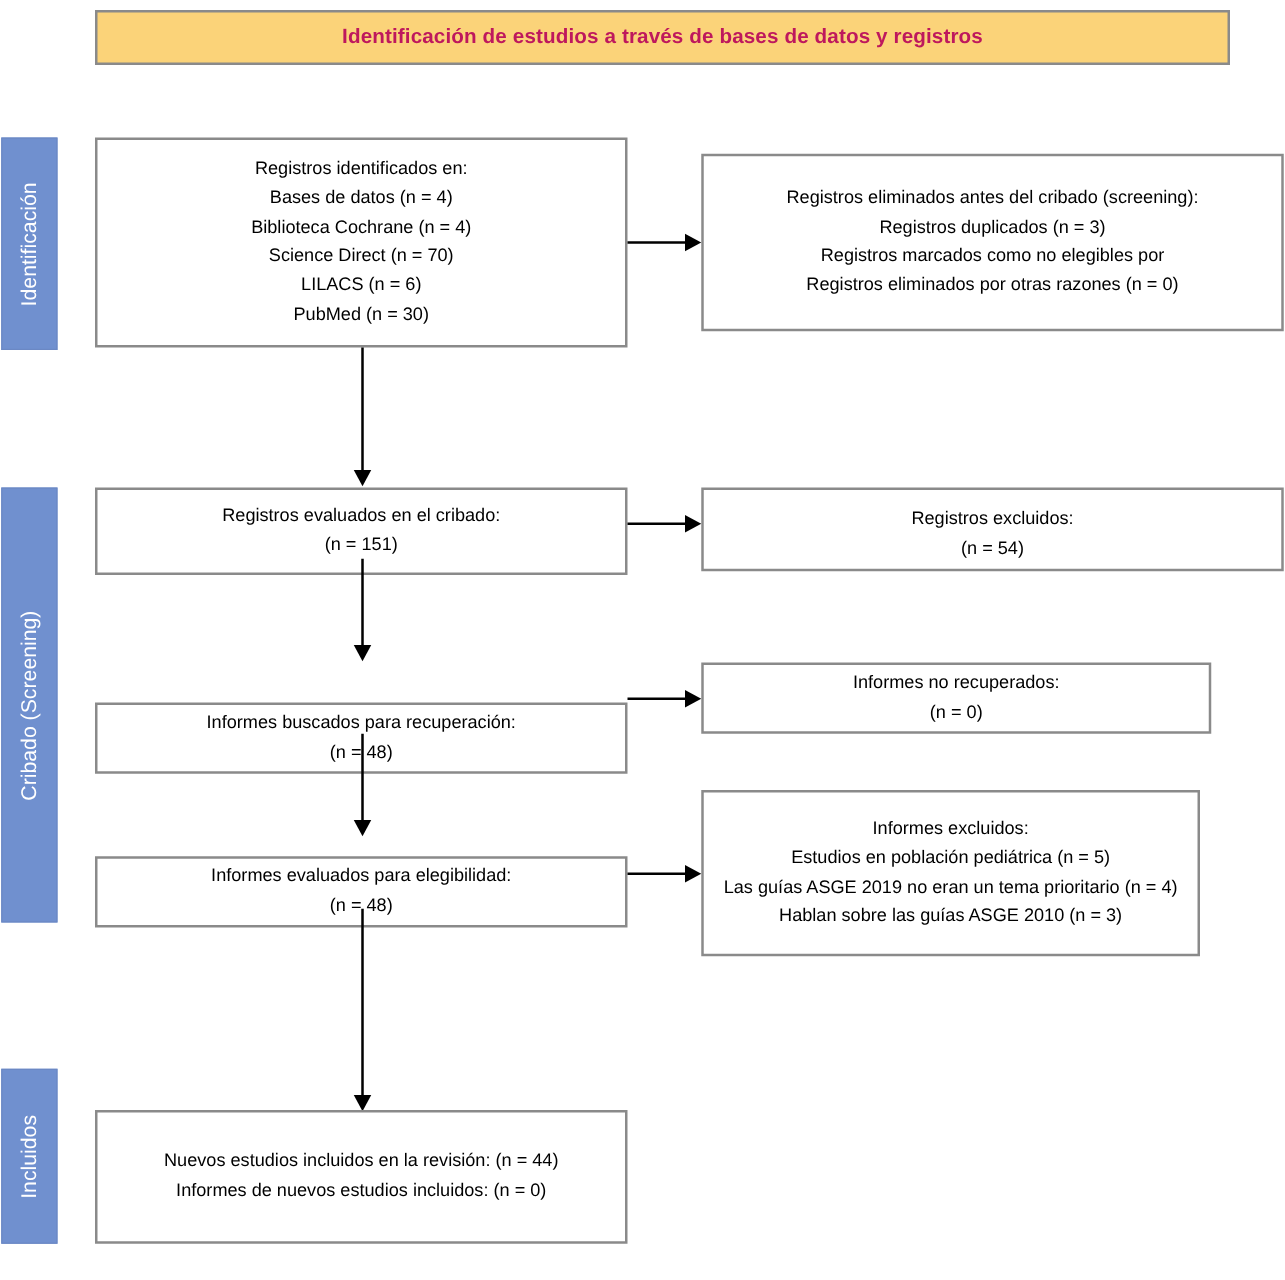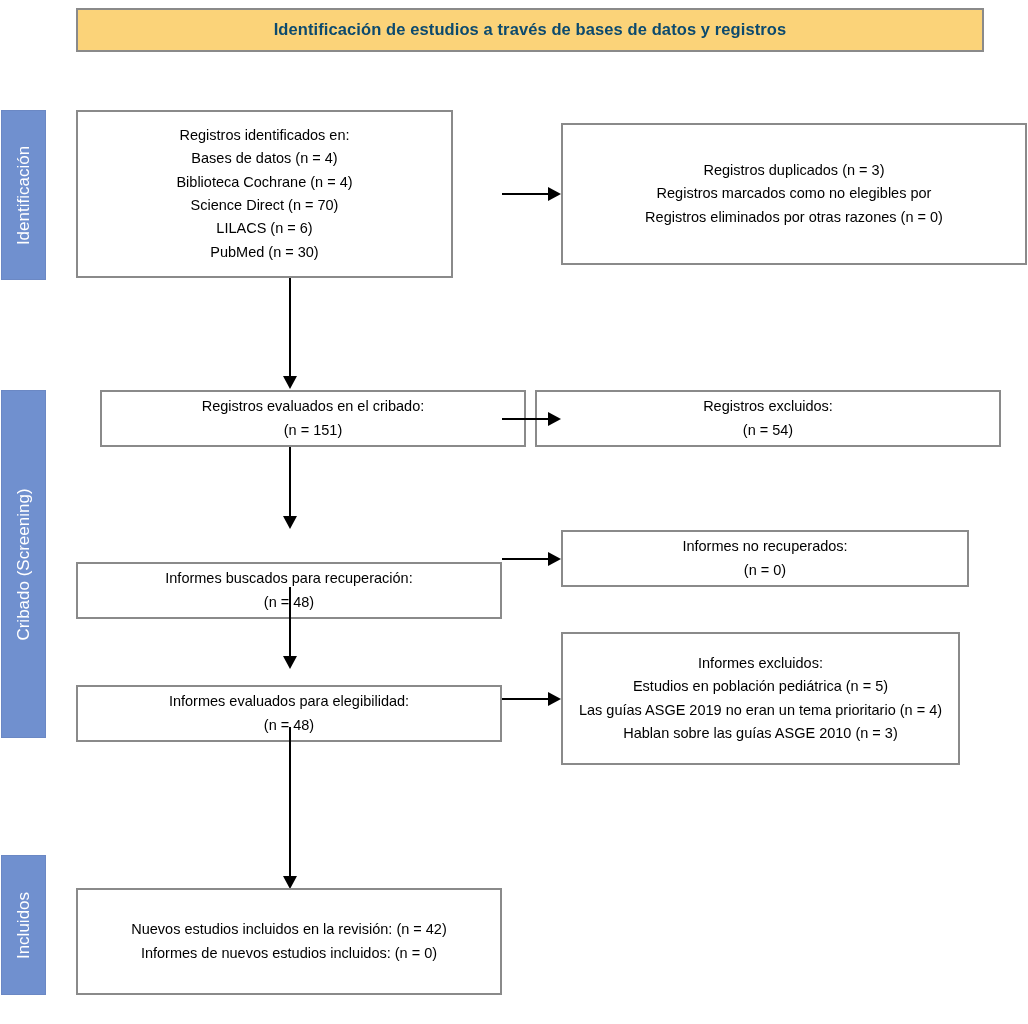--- a/index.html
+++ b/index.html
@@ -30,21 +30,21 @@
     background: #fbd379;
     border: 2px solid #8a8a8a;
     box-sizing: border-box;
     display: flex;
     align-items: center;
     justify-content: center;
   }
   .title-banner .title-text {
     font-size: 16.5px;
     font-weight: bold;
-    color: #0c4a6e;
+    color: #be185d;
     text-align: center;
     line-height: 1.2;
     letter-spacing: 0.1px;
   }
 
   
   .stage-bar {
     position: absolute;
     left: 1px;
     width: 45px;
@@ -124,47 +124,48 @@
   <div class="stage-bar" style="top:110px; height:170px;">
     <span class="stage-label">Identificación</span>
   </div>
   <div class="stage-bar" style="top:390px; height:348px;">
     <span class="stage-label">Cribado (Screening)</span>
   </div>
   <div class="stage-bar" style="top:855px; height:140px;">
     <span class="stage-label">Incluidos</span>
   </div>
 
-  <div class="flow-box" style="left:76px; top:110px; width:377px; height:168px;">
+  <div class="flow-box" style="left:76px; top:110px; width:426px; height:168px;">
     <div class="line">Registros identificados en:</div>
     <div class="line">Bases de datos (n = 4)</div>
     <div class="line">Biblioteca Cochrane (n = 4)</div>
     <div class="line">Science Direct (n = 70)</div>
     <div class="line">LILACS (n = 6)</div>
     <div class="line">PubMed (n = 30)</div>
   </div>
 
   <div class="flow-box" style="left:561px; top:123px; width:466px; height:142px;">
+    <div class="line">Registros eliminados antes del cribado (screening):</div>
     <div class="line">Registros duplicados (n = 3)</div>
     <div class="line">Registros marcados como no elegibles por</div>
     <div class="line">Registros eliminados por otras razones (n = 0)</div>
   </div>
 
   <div class="conn-h" style="left:502px; top:193px; width:46px;"></div>
   <div class="arrow-right" style="left:548px; top:187px;"></div>
 
   <div class="conn-v" style="left:289px; top:278px; height:100px;"></div>
   <div class="arrow-down" style="left:283px; top:376px;"></div>
 
-  <div class="flow-box" style="left:76px; top:390px; width:426px; height:57px;margin-left:24px;">
+  <div class="flow-box" style="left:76px; top:390px; width:426px; height:70px;">
     <div class="line">Registros evaluados en el cribado:</div>
     <div class="line">(n = 151)</div>
   </div>
 
-  <div class="flow-box" style="left:535px; top:390px; width:466px; height:57px;">
+  <div class="flow-box" style="left:561px; top:390px; width:466px; height:67px;justify-content:flex-end;">
     <div class="line">Registros excluidos:</div>
     <div class="line">(n = 54)</div>
   </div>
 
   <div class="conn-h" style="left:502px; top:418px; width:46px;"></div>
   <div class="arrow-right" style="left:548px; top:412px;"></div>
 
   <div class="conn-v" style="left:289px; top:447px; height:70px;"></div>
   <div class="arrow-down" style="left:283px; top:516px;"></div>
 
@@ -196,17 +197,17 @@
     <div class="line">Hablan sobre las guías ASGE 2010 (n = 3)</div>
   </div>
 
   <div class="conn-h" style="left:502px; top:698px; width:46px;"></div>
   <div class="arrow-right" style="left:548px; top:692px;"></div>
 
   <div class="conn-v" style="left:289px; top:727px; height:150px;"></div>
   <div class="arrow-down" style="left:283px; top:876px;"></div>
 
   <div class="flow-box" style="left:76px; top:888px; width:426px; height:107px;">
-    <div class="line">Nuevos estudios incluidos en la revisión: (n = 42)</div>
+    <div class="line">Nuevos estudios incluidos en la revisión: (n = 44)</div>
     <div class="line">Informes de nuevos estudios incluidos: (n = 0)</div>
   </div>
 
 </div>
 
 </body></html>

